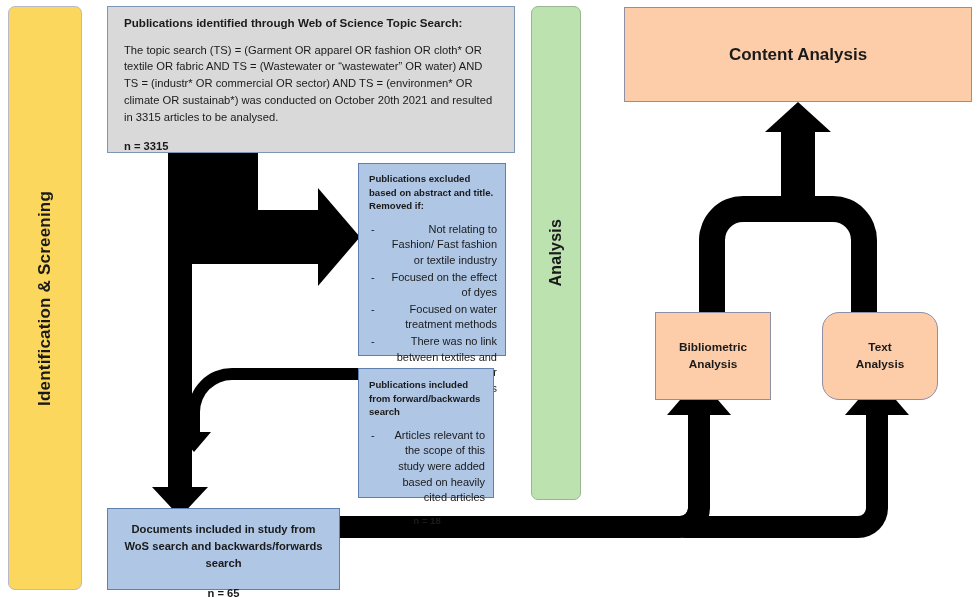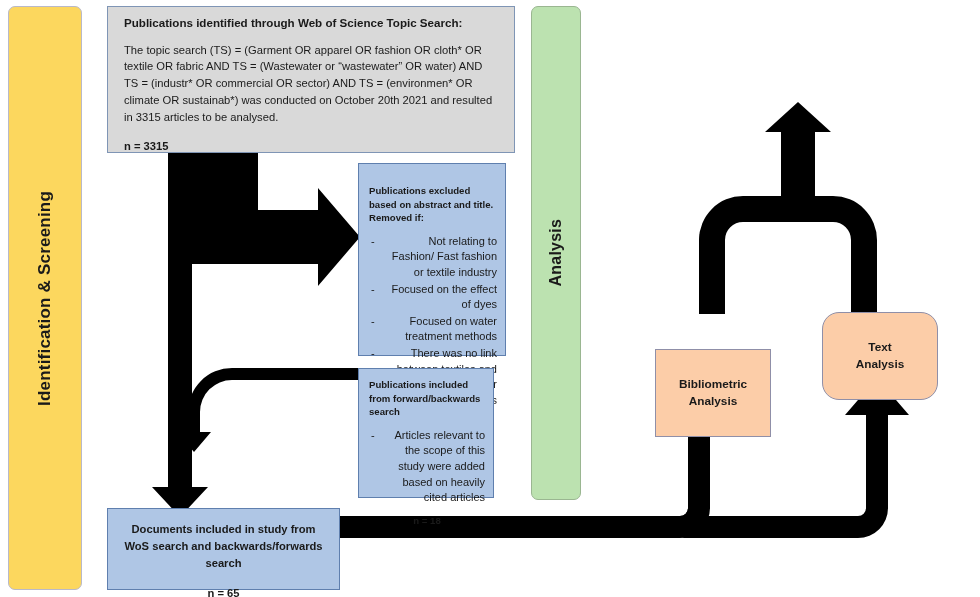--- a/index.html
+++ b/index.html
@@ -89,21 +89,21 @@
   }
 
   
   .blue {
     background: #AFC6E5;
     border: 1px solid #5f7fae;
   }
   #box-excluded {
     left: 358px; top: 163px;
     width: 148px; height: 193px;
-    padding: 20px 8px 4px 10px;
+    padding: 8px 8px 4px 10px;
   }
   #box-included-fwd {
     left: 358px; top: 368px;
     width: 136px; height: 130px;
     padding: 9px 8px 4px 10px;
   }
   #box-documents {
     left: 107px; top: 508px;
     width: 233px; height: 82px;
     padding: 12px 10px 0 10px;
@@ -154,21 +154,21 @@
   #box-content-analysis {
     left: 624px; top: 7px;
     width: 348px; height: 95px;
   }
   #box-content-analysis .label {
     font-size: 17px;
     font-weight: bold;
   }
   #box-bibliometric {
     left: 655px; top: 312px;
-    width: 116px; height: 88px; margin-top: 37px;
+    width: 116px; height: 88px;
   }
   #box-text-analysis {
     left: 822px; top: 312px;
     width: 116px; height: 88px; border-radius: 17px;
   }
   #box-bibliometric .label,
   #box-text-analysis .label {
     font-size: 11.8px;
     font-weight: bold;
     line-height: 1.45;
@@ -310,20 +310,23 @@
       <li>Articles relevant to the scope of this study were added based on heavily cited articles</li>
     </ul>
     <div class="count">n = 18</div>
   </div>
 
   <div class="node blue" id="box-documents">
     <div class="title">Documents included in study from WoS search and backwards/forwards search</div>
     <div class="count">n = 65</div>
   </div>
 
+  <div class="node orange" id="box-content-analysis">
+    <span class="label">Content Analysis</span>
+  </div>
 
   <div class="node orange" id="box-bibliometric">
     <span class="label">
       <span>Bibliometric</span><br>
       <span>Analysis</span>
     </span>
   </div>
 
   <div class="node orange" id="box-text-analysis">
     <span class="label">

